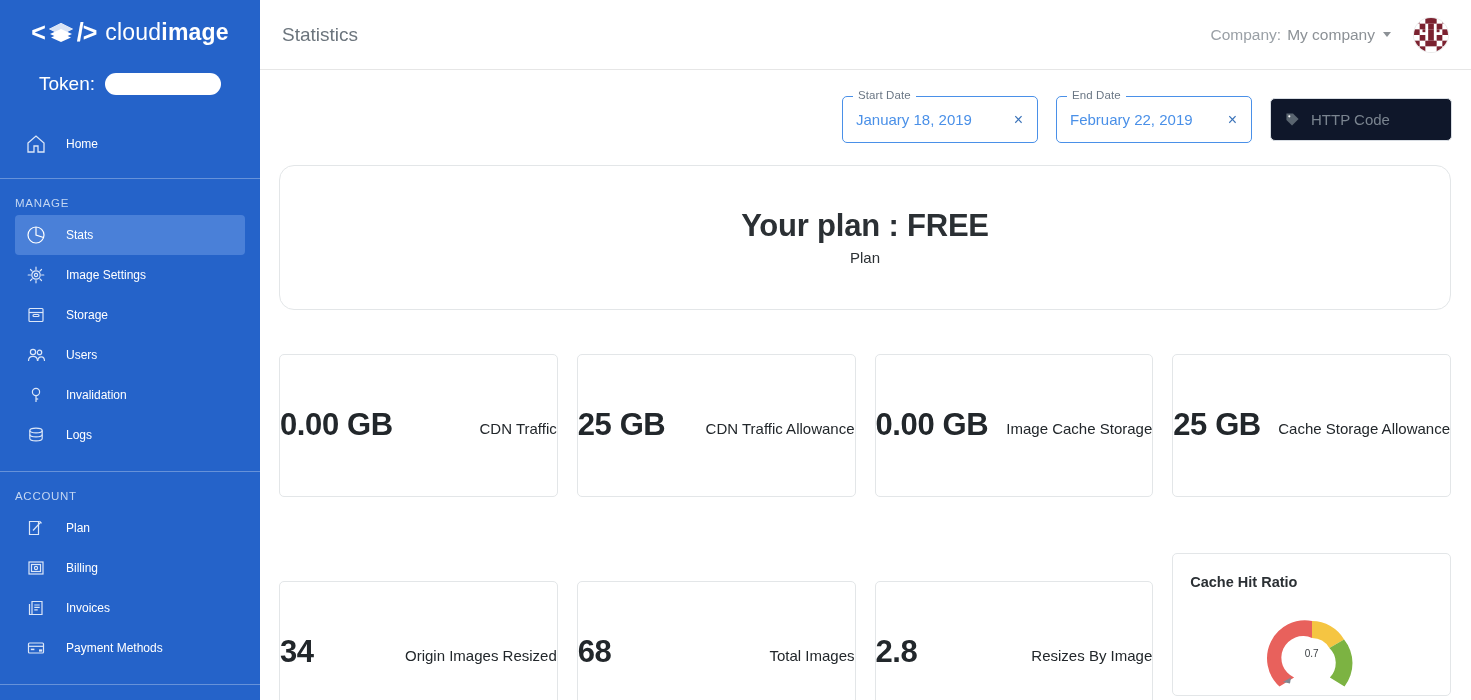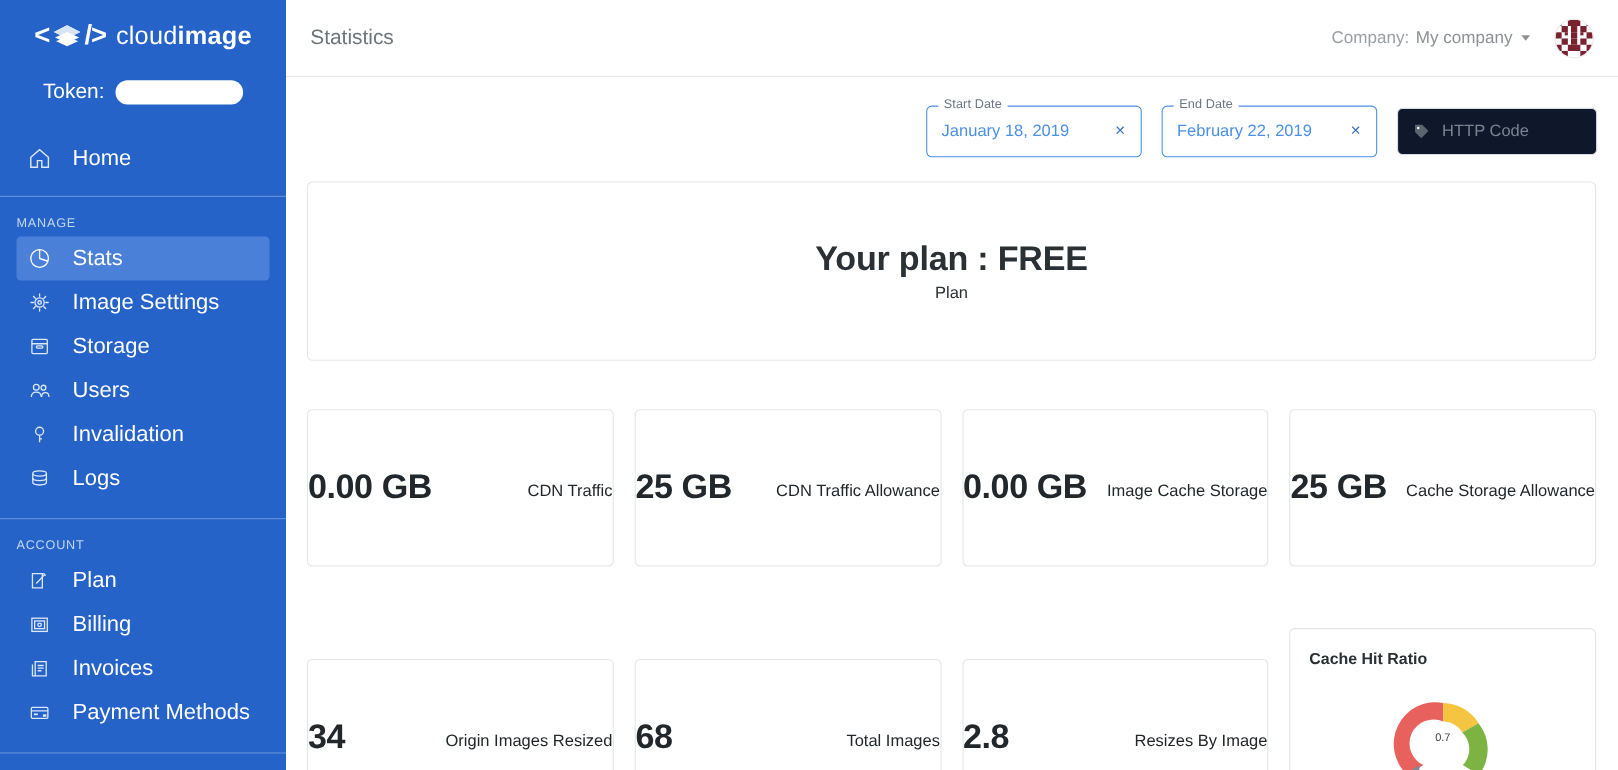--- a/index.html
+++ b/index.html
@@ -56,21 +56,21 @@
     font-size: 11.5px; letter-spacing: .7px; font-weight: 400;
     color: #c3d6f2; padding: 18px 0 6px 15px; text-transform: uppercase;
   }
 
   .nav-item {
     display: flex; align-items: center; gap: 18px;
     height: 40px; margin: 0 15px; padding-left: 9px;
     border-radius: 4px; cursor: pointer;
   }
   .nav-item .ico { width: 24px; height: 24px; flex: 0 0 24px; display: block; }
-  .nav-item .lbl { font-size: 20px; color: #ffffff; font-weight: 400; }
+  .nav-item .lbl { font-size: 12px; color: #ffffff; font-weight: 400; }
   .nav-item.active { background: #4a80d8; }
   .nav-item.home { margin-top: 6px; }
   .nav-item.home .lbl { font-weight: 500; }
 
   .sidebar-bottom-sep { margin-top: 16px; }
 
   
   .main { flex: 1; height: 700px; background: #ffffff; position: relative; overflow: hidden; }
 
   .topbar {
@@ -125,23 +125,23 @@
   }
   .field-plain .ph { font-size: 15px; color: #7a848f; }
   .tag-ico { width: 15px; height: 15px; flex: 0 0 15px; display: block; }
 
   
   .content { padding: 0 20px 0 19px; }
   .card {
     border: 1px solid #e3e6e8; border-radius: 5px; background: #ffffff;
   }
   .plan-card {
-    margin: 22px 0 0 0; height: 163px;
+    margin: 22px 0 0 0; height: 145px;
     display: flex; flex-direction: column;
-    align-items: center; justify-content: center;
+    align-items: center; justify-content: center; border-radius: 15px;
   }
   .plan-title {
     font-size: 31px; font-weight: 700; color: #2b3034;
     letter-spacing: -.2px; line-height: 1.1;
   }
   .plan-sub { font-size: 15px; color: #2b3034; margin-top: 6px; }
 
   .card-row { display: flex; gap: 19px; margin-top: 16px; }
   .stat-card {
     flex: 1; height: 143px;

